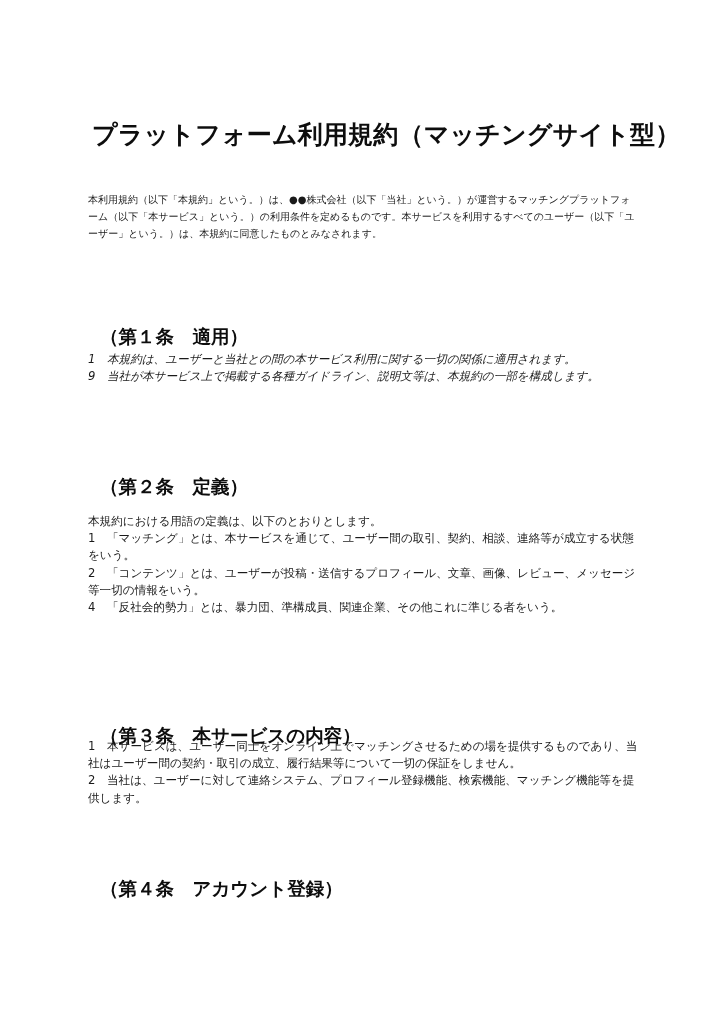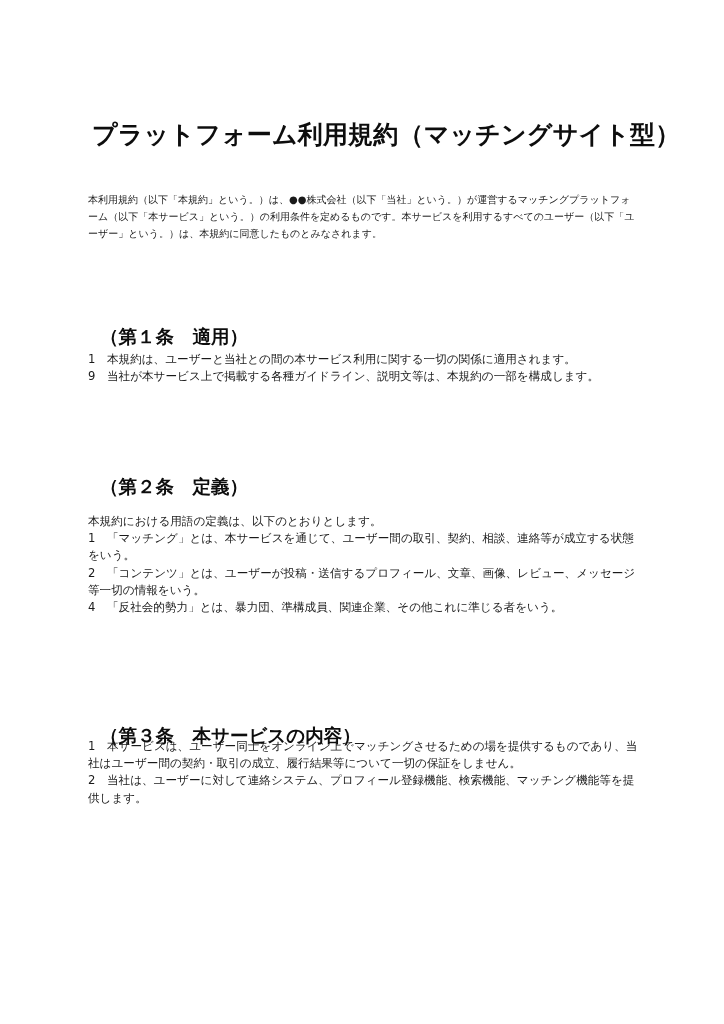--- a/index.html
+++ b/index.html
@@ -19,33 +19,34 @@
 </head>
 <body>
 
 <div class="page">
 
   <div class="title">プラットフォーム利用規約（マッチングサイト型）</div>
 
   <div class="intro">本利用規約（以下「本規約」という。）は、●●株式会社（以下「当社」という。）が運営するマッチングプラットフォーム（以下「本サービス」という。）の利用条件を定めるものです。本サービスを利用するすべてのユーザー（以下「ユーザー」という。）は、本規約に同意したものとみなされます。</div>
 
   <div class="heading" style="top:314px;margin-top:10px;">（第１条　適用）</div>
-  <div class="block" style="top:351px;">
+  <div class="block" style="top:351px;font-style:italic;">
     <p>1　本規約は、ユーザーと当社との間の本サービス利用に関する一切の関係に適用されます。</p>
     <p>9　当社が本サービス上で掲載する各種ガイドライン、説明文等は、本規約の一部を構成します。</p>
   </div>
 
   <div class="heading" style="top:474px;">（第２条　定義）</div>
   <div class="block" style="top:513px;">
     <p>本規約における用語の定義は、以下のとおりとします。</p>
     <p>1　「マッチング」とは、本サービスを通じて、ユーザー間の取引、契約、相談、連絡等が成立する状態をいう。</p>
     <p>2　「コンテンツ」とは、ユーザーが投稿・送信するプロフィール、文章、画像、レビュー、メッセージ等一切の情報をいう。</p>
     <p>4　「反社会的勢力」とは、暴力団、準構成員、関連企業、その他これに準じる者をいう。</p>
   </div>
 
   <div class="heading" style="top:700px;margin-top:23px;">（第３条　本サービスの内容）</div>
   <div class="block" style="top:738px;">
     <p>1　本サービスは、ユーザー同士をオンライン上でマッチングさせるための場を提供するものであり、当社はユーザー間の契約・取引の成立、履行結果等について一切の保証をしません。</p>
     <p>2　当社は、ユーザーに対して連絡システム、プロフィール登録機能、検索機能、マッチング機能等を提供します。</p>
   </div>
 
+  <div class="heading" style="top:876px;">（第４条　アカウント登録）</div>
 
 </div>
 
 </body></html>

